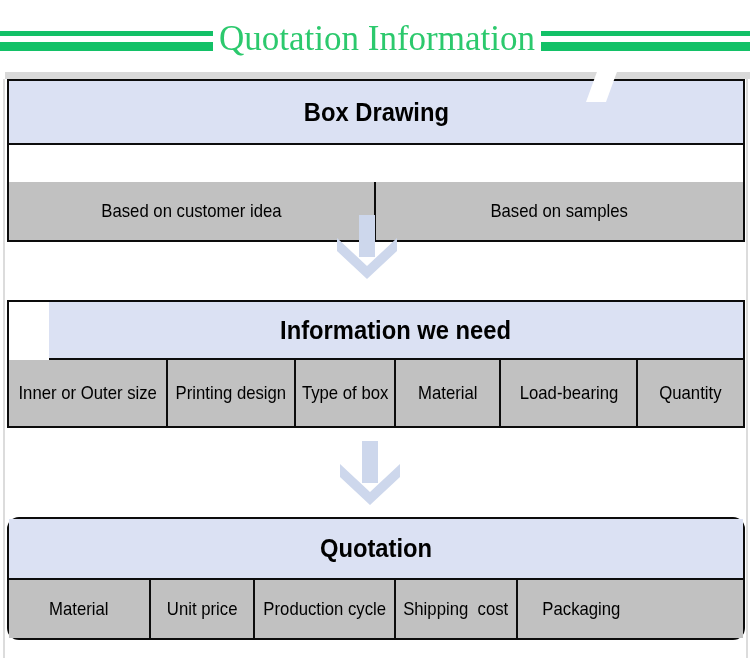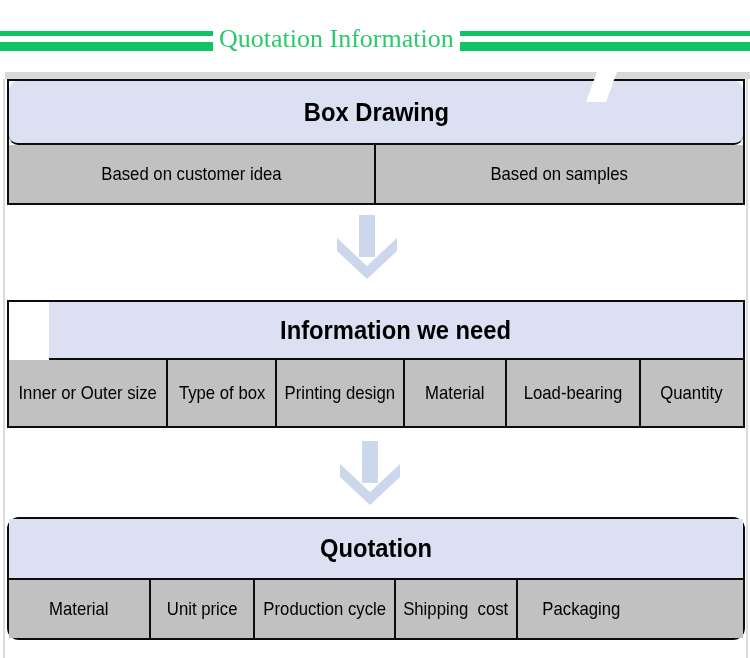--- a/index.html
+++ b/index.html
@@ -7,41 +7,41 @@
   .canvas { position:absolute; inset:0; overflow:hidden; }
 
   
   .header-row { position:absolute; top:20px; left:0; width:750px; height:42px; display:flex; align-items:center; }
   .rule { display:flex; flex-direction:column; justify-content:center; }
   .rule .bar-thin  { height:5px; background:var(--line-green,#13c167); margin-bottom:6px; }
   .rule .bar-thick { height:9px; background:var(--line-green,#13c167); }
   .rule.left  { width:213px; flex:0 0 auto; }
   .rule.right { flex:1 1 auto; }
   .page-title { color:var(--title-green,#2cc96d); font-family:"Liberation Serif", serif;
-                font-size:26px; font-weight:400; line-height:1.05; margin:0 6px 4px 6px; white-space:nowrap; }
+                font-size:35px; font-weight:400; line-height:1.05; margin:0 6px 4px 6px; white-space:nowrap; }
 
   
   .shadow-strip { position:absolute; left:5px; top:72px; width:745px; height:7px; background:#d9d9d9; }
   .side-line { position:absolute; top:79px; bottom:0; width:2px; background:#dcdcdc; }
   .side-line.left  { left:3px; }
   .side-line.right { left:746px; }
 
   
   .tbl { position:absolute; left:7px; width:738px; border:2px solid #0c0c0c; background:#fff; box-sizing:border-box; }
   .tbl-header { background:var(--header-bg,#dbe1f3); border-bottom:2px solid #0c0c0c;
                 display:flex; align-items:center; justify-content:center; }
   .hdr-text { font-weight:bold; font-size:25px; color:#000; transform:scaleX(0.95); white-space:pre; }
   .cells { display:grid; background:var(--cell-bg,#c1c1c1); }
   .cells.cols-2 { grid-template-columns:1fr 1fr; }
   .cells.cols-6 { grid-template-columns:159fr 117fr 95fr 110fr 143fr 110fr; }
   .cell { display:flex; align-items:center; justify-content:center; border-right:2px solid #0c0c0c; overflow:visible; }
   .cell:last-child { border-right:none; }
   .cell-text { font-size:19px; color:#000; transform:scaleX(0.88); white-space:pre; }
 
-  #t1 { top:79px; }  #t1 .tbl-header { height:62px;border-radius:9px; } #t1 .cells { height:58px; }
+  #t1 { top:79px; }  #t1 .tbl-header { height:62px; } #t1 .cells { height:58px;margin-top:37px; }
   #t2 { top:300px; } #t2 .tbl-header { height:56px;margin-left:40px; } #t2 .cells { height:66px; }
   #t3 { top:517px;border-radius:12px; } #t3 .tbl-header { height:59px; } #t3 .cells { height:58px; }
 
   
   .arrow { position:absolute; width:62px; height:66px; color:var(--arrow,#cdd7ec); }
   #arrow1 { left:336px; top:215px; }
   #arrow2 { left:339px; top:441px; }
   .arrow svg { display:block; width:100%; height:100%; }
 
   
@@ -92,24 +92,24 @@
 
   <div class="tbl" id="t2">
     <div class="tbl-header">
       <span class="hdr-text">Information we need</span>
     </div>
     <div class="cells cols-6">
       <div class="cell">
         <span class="cell-text">Inner or Outer size</span>
       </div>
       <div class="cell">
-        <span class="cell-text">Type of box</span>
+        <span class="cell-text">Printing design</span>
       </div>
       <div class="cell">
-        <span class="cell-text">Printing design</span>
+        <span class="cell-text">Type of box</span>
       </div>
       <div class="cell">
         <span class="cell-text">Material</span>
       </div>
       <div class="cell">
         <span class="cell-text">Load-bearing</span>
       </div>
       <div class="cell">
         <span class="cell-text">Quantity</span>
       </div>

